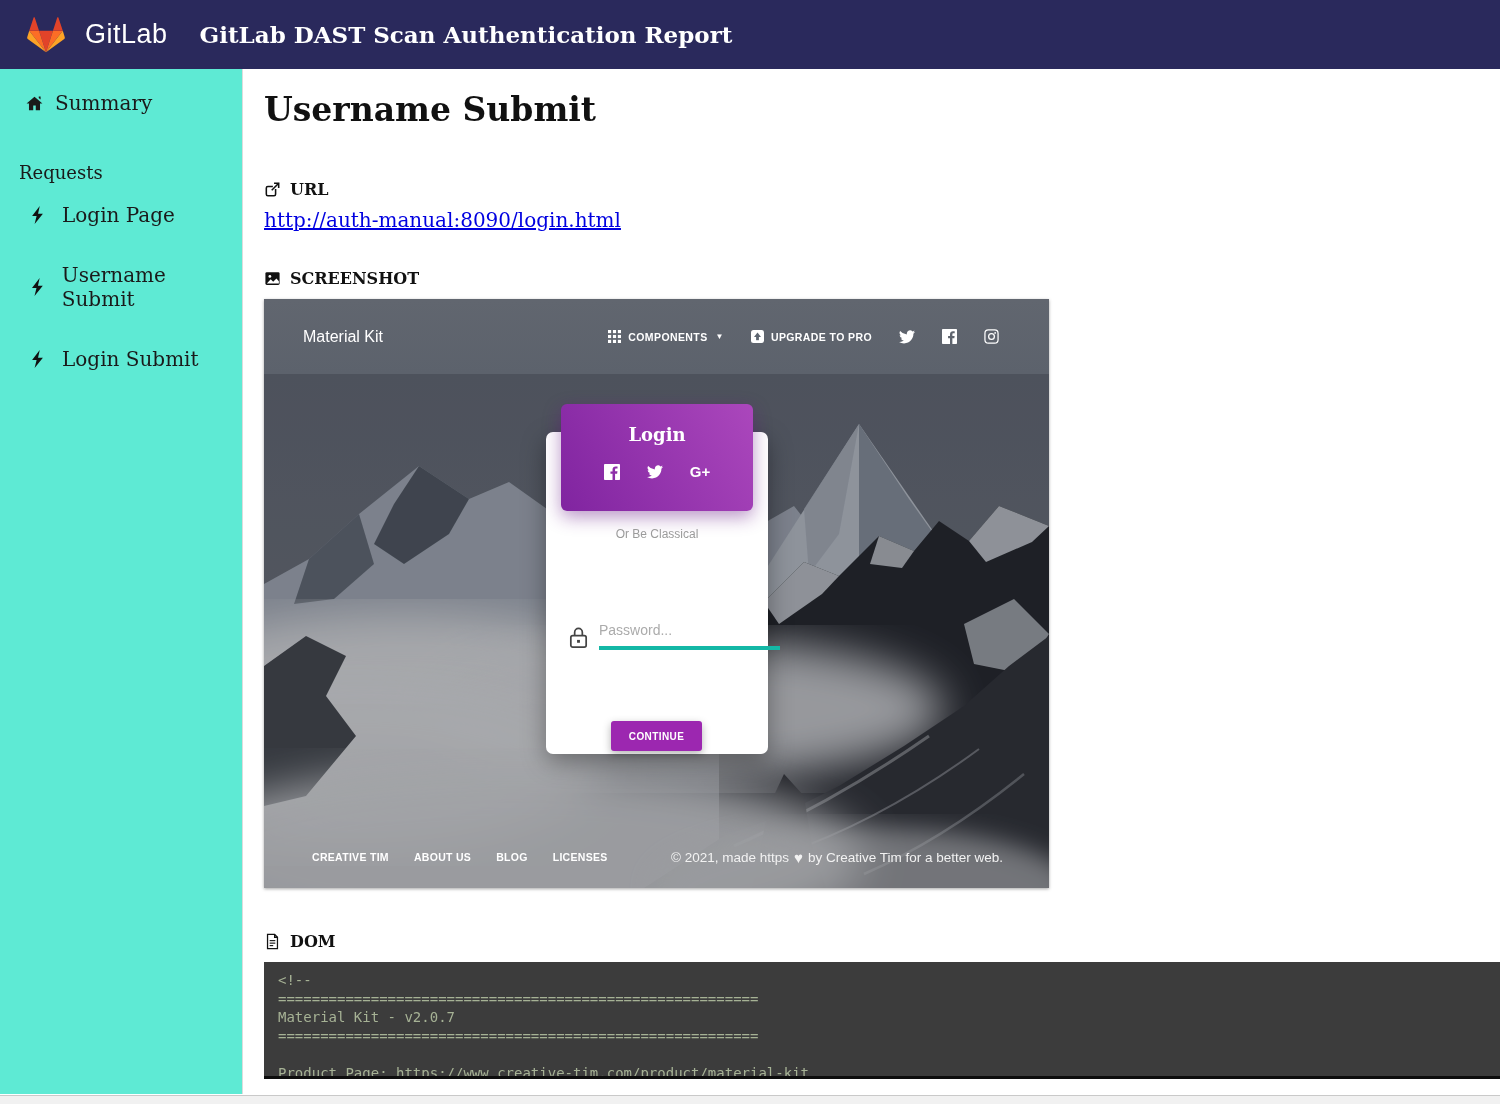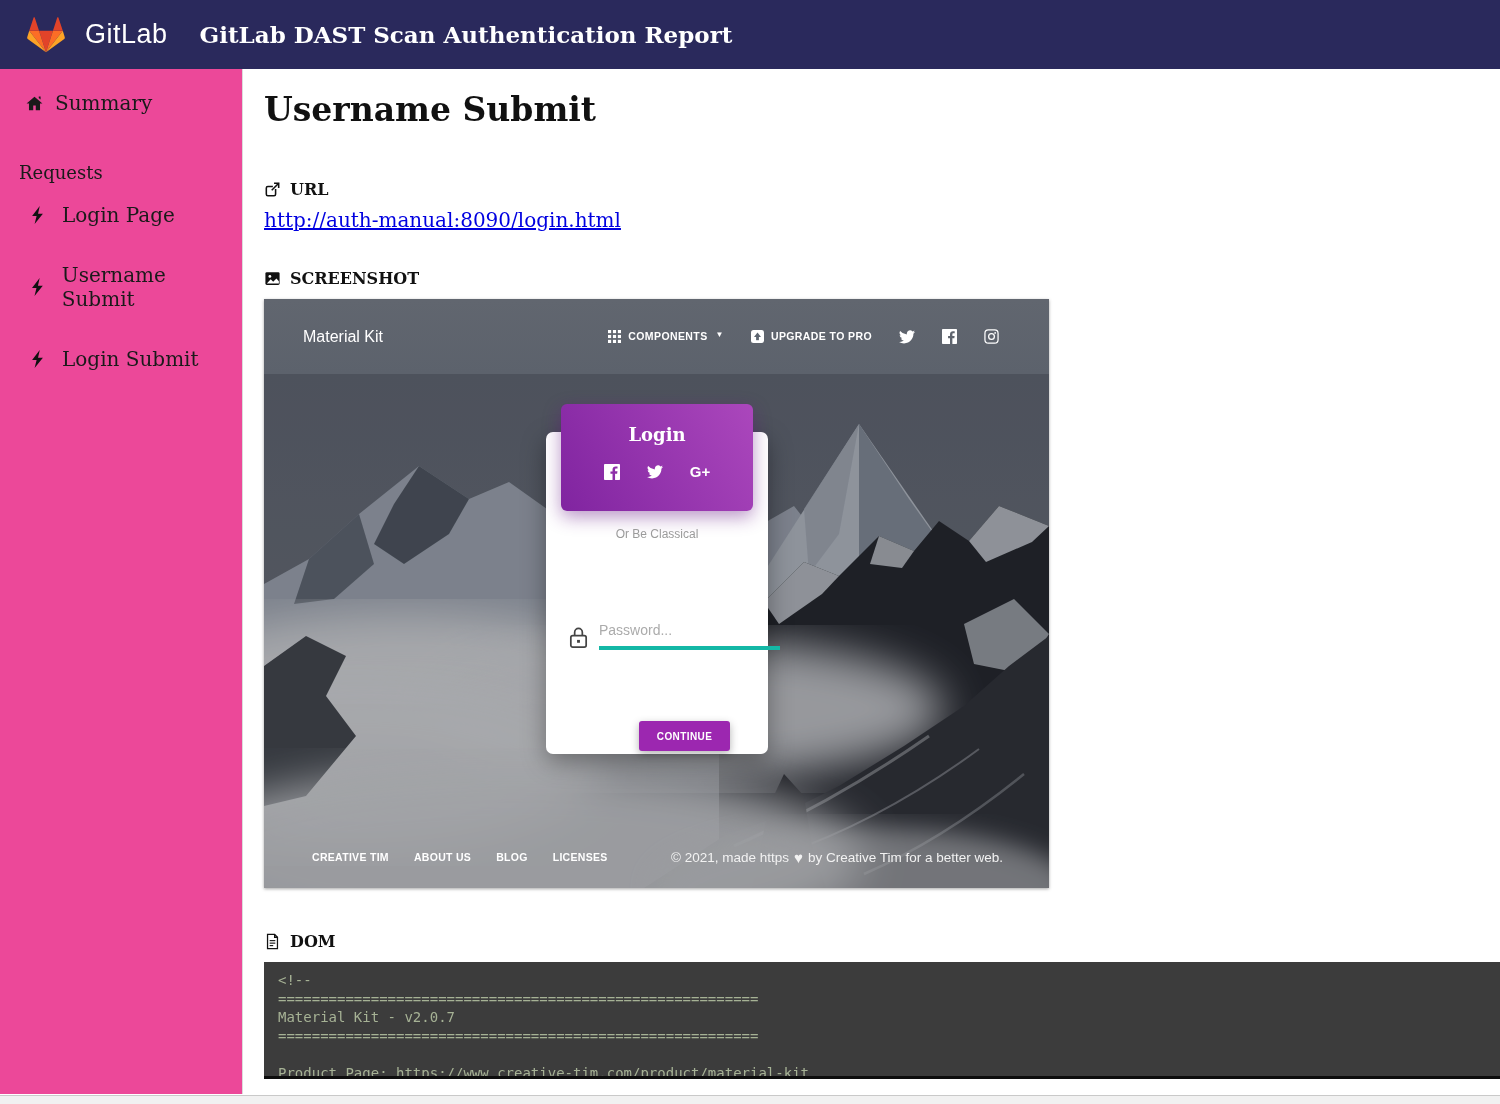--- a/index.html
+++ b/index.html
@@ -9,21 +9,21 @@
   
   .app-header { height:69px; background:#2a295c; display:flex; align-items:center;
                 padding-left:26px; }
   .logo-svg { width:40px; height:38px; flex:0 0 auto; }
   .brand { color:#fff; font-family:"Liberation Sans", sans-serif; font-size:27px;
            font-weight:500; margin-left:19px; letter-spacing:.5px; }
   .report-title { color:#fff; font-size:23px; font-weight:700; margin-left:32px; }
 
   
   .layout { display:flex; height:1025px; }
-  .sidebar { width:243px; flex:0 0 auto; background:#ec4899; border-right:1px solid #dcdcdc;
+  .sidebar { width:243px; flex:0 0 auto; background:#5eead4; border-right:1px solid #dcdcdc;
              padding:22px 0 0 0; }
   .side-row { display:flex; align-items:center; gap:12px; padding-left:26px;
               color:#1a1a1a; font-size:20px; cursor:pointer; }
   .side-row + .side-row { margin-top:36px; }
   .side-section-label { font-size:18px; color:#1a1a1a; padding-left:19px;
                         margin:47px 0 20px 0; }
   .side-icon { width:17px; height:17px; flex:0 0 auto; }
   .bolt-icon { width:13px; height:18px; margin-left:5px; margin-right:6px; }
 
   .content { flex:1; padding:0 0 0 21px; }
@@ -43,21 +43,21 @@
   
   .mk-shot { position:relative; width:785px; height:589px; margin-top:11px;
              overflow:hidden; background:#6a7078;
              box-shadow:0 1px 3px rgba(0,0,0,.35);
              font-family:"Liberation Sans", sans-serif; }
   .mk-nav { position:absolute; top:0; left:0; right:0; height:75px;
             background:linear-gradient(#61666f,#5c626c);
             display:flex; align-items:center; padding:0 50px 0 39px; z-index:5; }
   .mk-brand { color:#fff; font-size:16px; }
   .mk-nav-right { margin-left:auto; display:flex; align-items:center; gap:27px; }
-  .mk-nav-item { display:flex; gap:7px; color:#fff;
+  .mk-nav-item { display:flex; align-items:center; gap:7px; color:#fff;
                  font-size:10.5px; font-weight:700; letter-spacing:.4px; }
   .mk-caret { font-size:8px; margin-left:1px; }
 
   .mk-scene { position:absolute; top:75px; left:0; width:785px; height:514px; }
 
   .mk-card { position:absolute; left:282px; top:133px; width:222px; height:322px;
              background:#fff; border-radius:7px; z-index:10;
              box-shadow:0 8px 24px rgba(0,0,0,.35); }
   .mk-card-header { position:absolute; left:297px; top:105px; width:192px; height:107px;
                     border-radius:6px; z-index:11;
@@ -77,21 +77,21 @@
   .mk-lock { width:23px; height:25px; flex:0 0 auto; }
   .mk-input { flex:1; border:none; border-bottom:4px solid #14b8a6; background:none;
               font-size:14px; color:#3c4858; padding:4px 0 8px 0; outline:none;
               font-family:"Liberation Sans", sans-serif; }
   .mk-input::placeholder { color:#ababab; }
   .mk-continue { position:absolute; left:347px; top:422px; width:91px; height:30px;
                  z-index:11; background:#9c27b0; color:#fff; border:none;
                  border-radius:3px; font-size:10px; font-weight:700;
                  letter-spacing:.4px; cursor:pointer;
                  box-shadow:0 3px 8px rgba(0,0,0,.3);
-                 font-family:"Liberation Sans", sans-serif;margin-left:28px; }
+                 font-family:"Liberation Sans", sans-serif; }
   .mk-footer { position:absolute; left:0; right:4px; bottom:0; height:62px; z-index:6;
                display:flex; align-items:center; padding:0 42px 0 48px; }
   .mk-foot-links { display:flex; gap:25px; }
   .mk-foot-links span { color:#fff; font-size:10.5px; font-weight:700;
                         letter-spacing:.3px; cursor:pointer; }
   .mk-copy { margin-left:auto; color:#f2f2f2; font-size:13.5px; display:flex;
              align-items:center; gap:5px; }
   .mk-heart { font-size:15px; }
 
   

